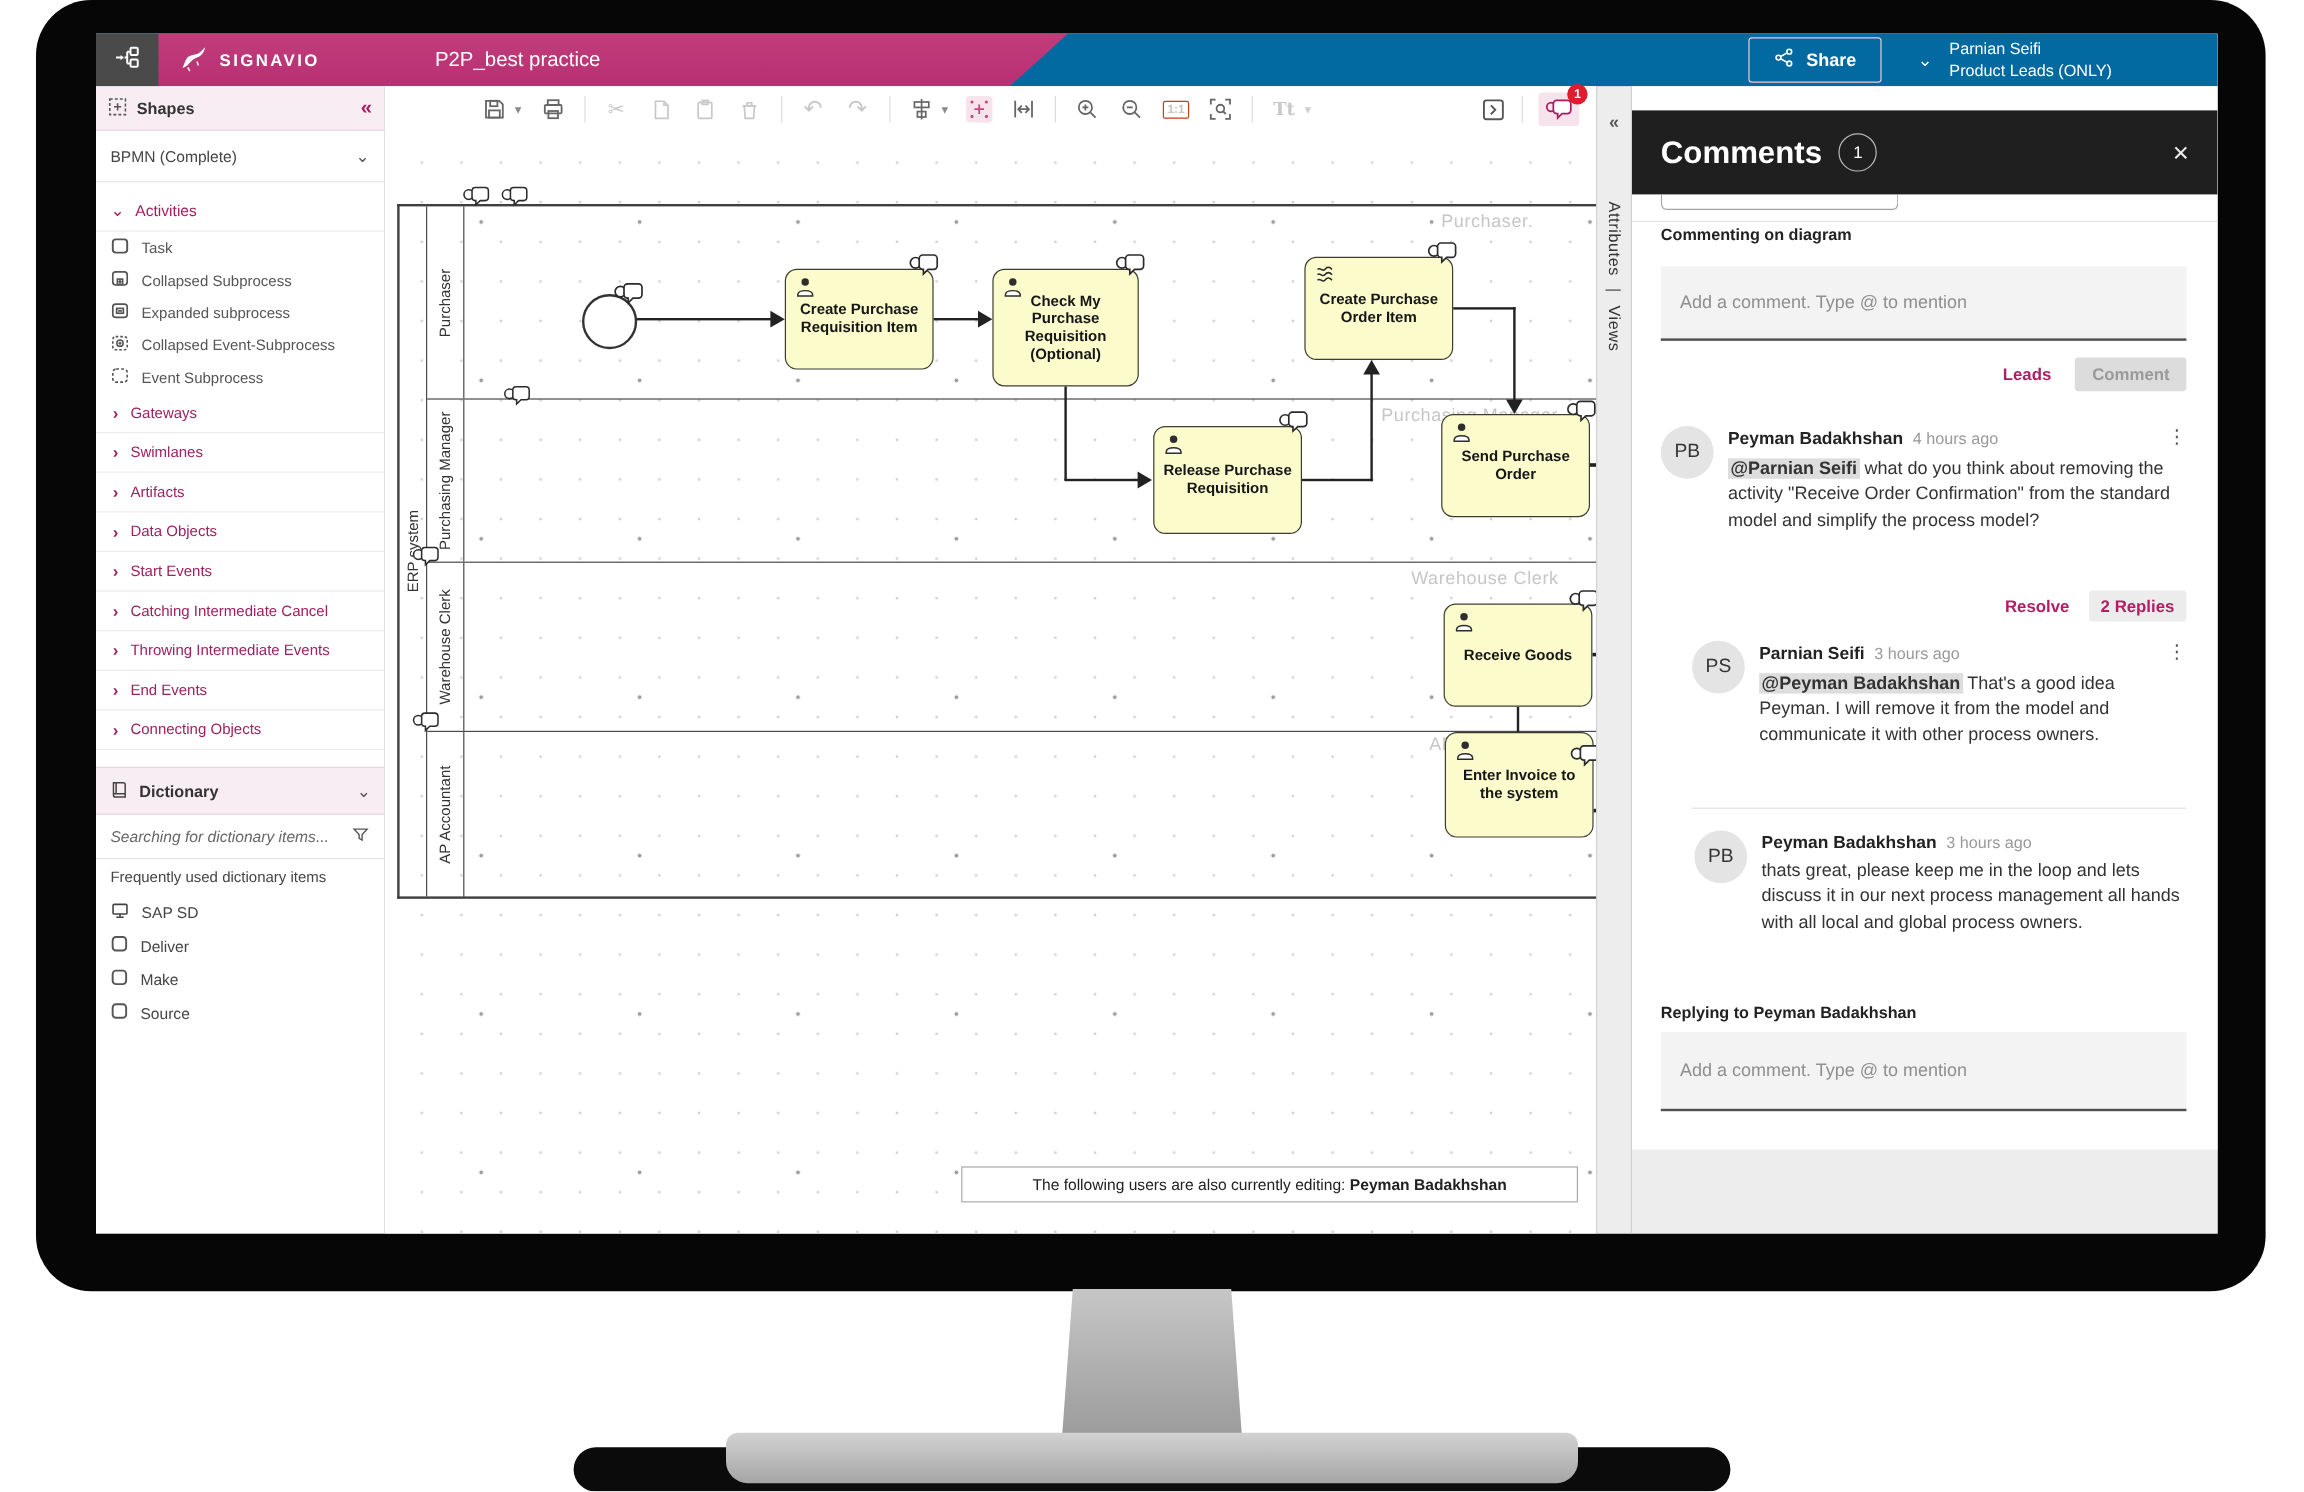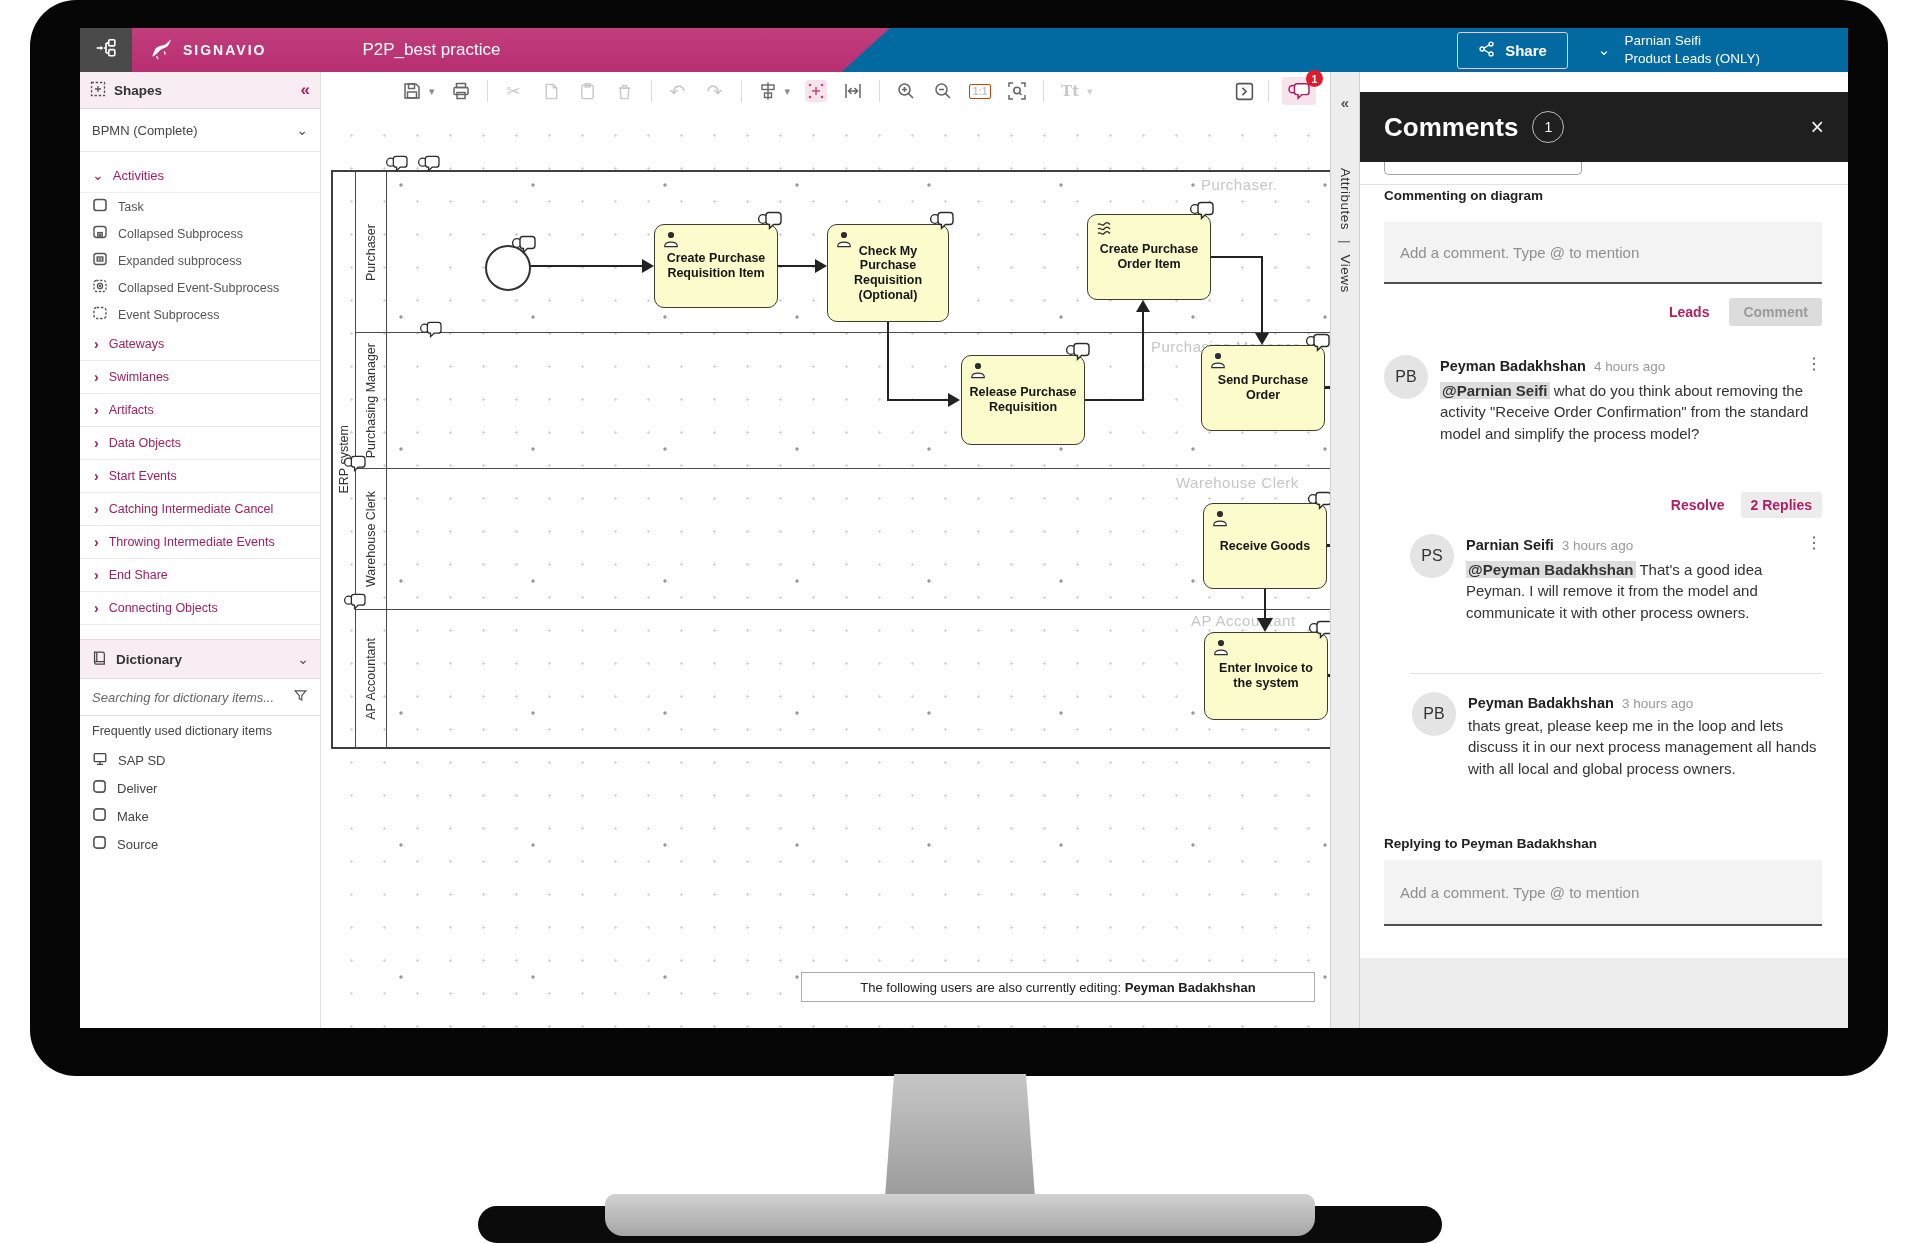--- a/index.html
+++ b/index.html
@@ -260,21 +260,21 @@
         <div class="sb-cat">
             <span class="chev">›</span>
             <span>Catching Intermediate Cancel</span>
           </div>
         <div class="sb-cat">
             <span class="chev">›</span>
             <span>Throwing Intermediate Events</span>
           </div>
         <div class="sb-cat">
             <span class="chev">›</span>
-            <span>End Share</span>
+            <span>End Events</span>
           </div>
         <div class="sb-cat">
             <span class="chev">›</span>
             <span>Connecting Objects</span>
           </div>
 
         <div class="dict-header">
           <span><svg width="16" height="16" viewBox="0 0 18 18" fill="none" stroke="#444" stroke-width="1.4">
                 <path d="M4 2.5h9a2 2 0 012 2V16H6a2 2 0 01-2-2V2.5z"></path>
                 <path d="M4 13h11M6.5 2.5V13"></path>
@@ -524,21 +524,21 @@
                 </svg></span>
             <span>Send Purchase Order</span>
           </div>
           <div class="task" style="left:882px;top:393px;width:124px;height:86px;">
             <span class="ticon"><svg width="20" height="18" viewBox="0 0 20 18">
                   <circle cx="10" cy="5" r="3.1" fill="#2d2d2d"></circle>
                   <path d="M3.8 15.5c.6-4.4 11.8-4.4 12.4 0v1.2H3.8z" fill="#fff" stroke="#2d2d2d" stroke-width="1.2"></path>
                 </svg></span>
             <span>Receive Goods</span>
           </div>
-          <div class="task" style="left:883px;top:522px;width:124px;height:88px;">
+          <div class="task" style="left:883px;top:500px;width:124px;height:88px;">
             <span class="ticon"><svg width="20" height="18" viewBox="0 0 20 18">
                   <circle cx="10" cy="5" r="3.1" fill="#2d2d2d"></circle>
                   <path d="M3.8 15.5c.6-4.4 11.8-4.4 12.4 0v1.2H3.8z" fill="#fff" stroke="#2d2d2d" stroke-width="1.2"></path>
                 </svg></span>
             <span>Enter Invoice to the system</span>
           </div>
 
           <div class="bub" style="left:190px;top:124px;"><svg width="26" height="22" viewBox="0 0 26 22" fill="#fff" stroke="#2b2b2b" stroke-width="1.4">
                 <circle cx="6" cy="9" r="4.4"></circle>
                 <path d="M12 2.5h9a3 3 0 013 3v6a3 3 0 01-3 3h-4.5l-4 3.8v-3.8H12a3 3 0 01-3-3v-6a3 3 0 013-3z"></path>

